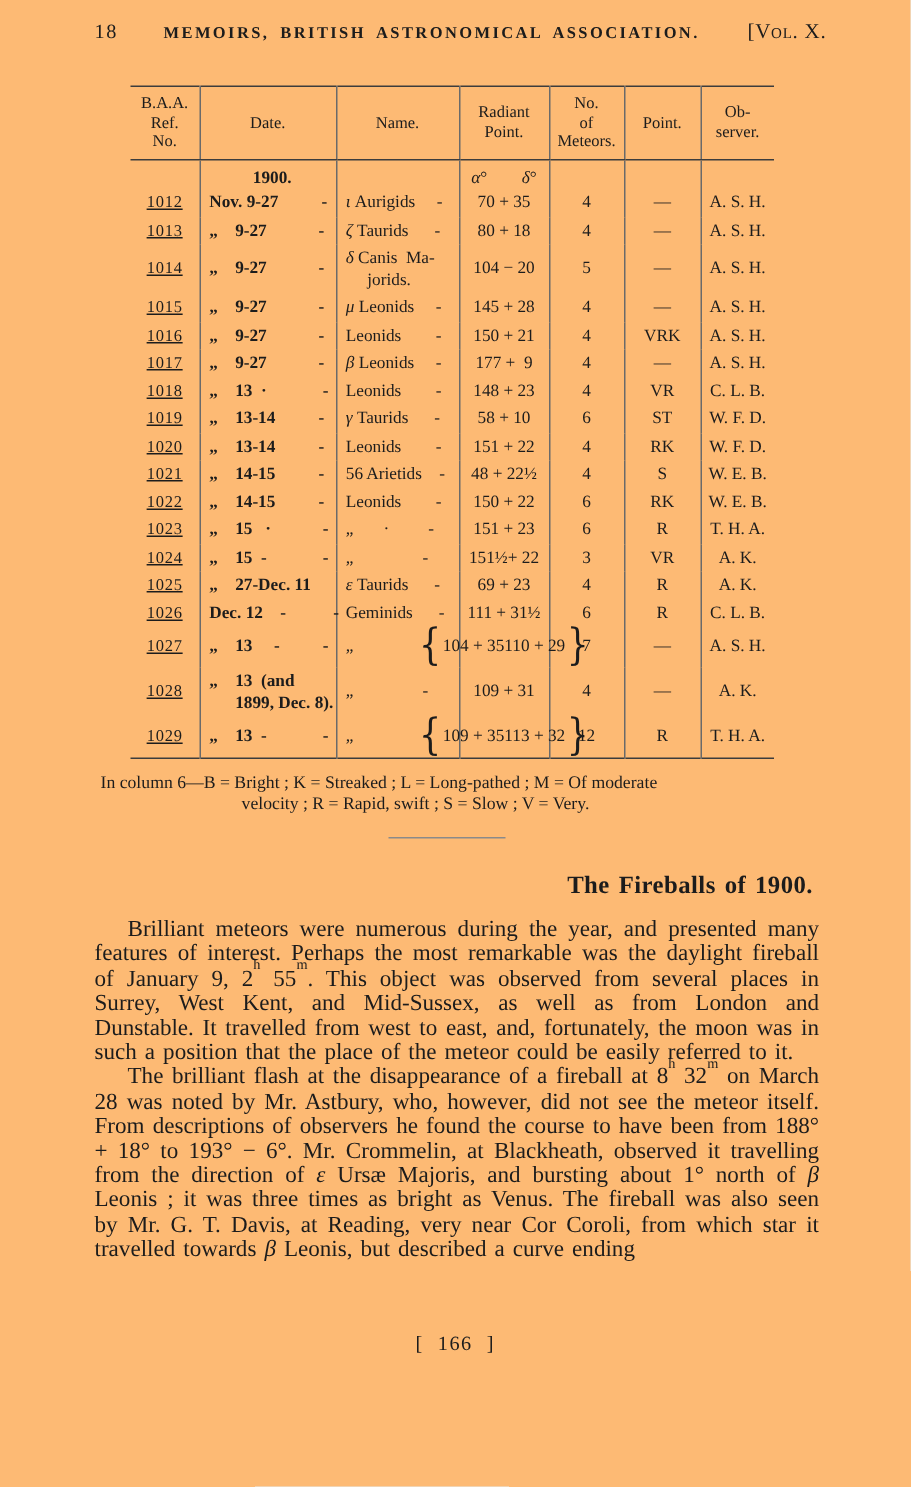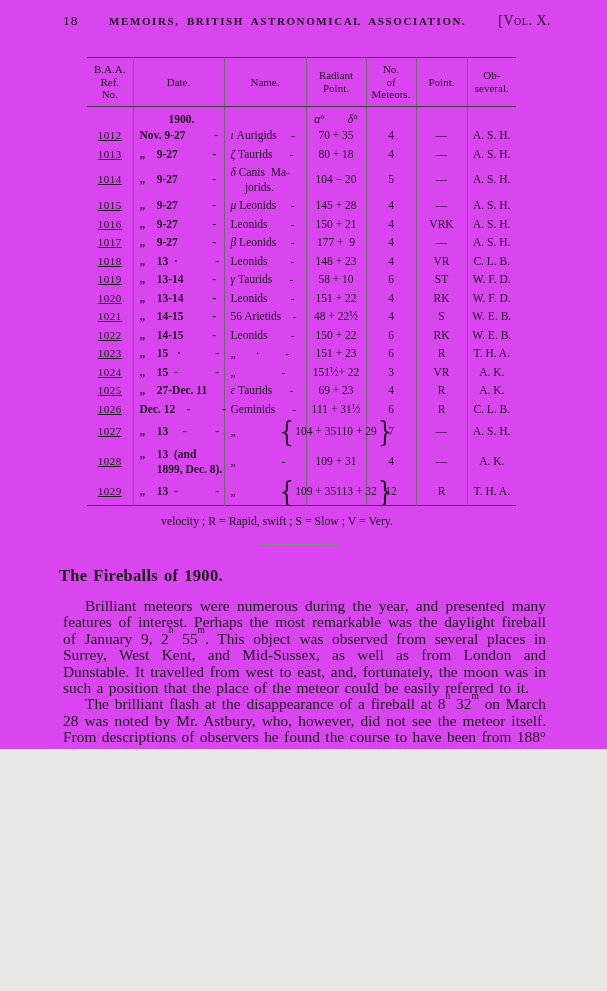--- a/index.html
+++ b/index.html
@@ -1,17 +1,17 @@
 <!DOCTYPE html>
 <html><head>
 <meta charset="utf-8">
 <style>
   html,body{margin:0;padding:0;background:#e8e8e6;}
   .page{
-    width:607px;height:749px;background:#d946ef;position:relative;
+    width:607px;height:991px;background:#fdba74;position:relative;
     color:#1c1c1c;font-family:"Liberation Serif","DejaVu Serif",serif;
     box-sizing:border-box;margin:0 auto;overflow:hidden;
   }
   
   .running-head{position:absolute;left:63px;right:56px;top:13px;display:flex;align-items:baseline;}
   .pagenum{font-size:13.5px;width:46px;letter-spacing:1px;}
   .rtitle{flex:1;text-align:left;font-size:11px;font-weight:bold;letter-spacing:1.6px;word-spacing:3px;}
   .vol{font-size:14px;font-variant:small-caps;letter-spacing:0.5px;}
 
   .content{position:absolute;left:63px;top:57px;width:483px;}
@@ -40,21 +40,21 @@
   .stack{display:flex;}
   .stack span{line-height:13.5px;}
   i{font-style:italic;}
 
   
   .footnote{margin-top:8px;margin-left:4px;width:420px;font-size:11.8px;line-height:14px;}
   .fn2{text-align:center;}
 
   .divider{width:78px;border-top:1px solid #8a8a8a;margin:16px auto 0 auto;position:relative;left:-7px;}
 
-  h2.heading{margin:21px 0 0 0;text-align:left;font-size:16.5px;font-weight:bold;
+  h2.heading{margin:21px 0 0 0;text-align:right;font-size:16.5px;font-weight:bold;
     letter-spacing:0.3px;word-spacing:1.5px;position:relative;left:-4px;}
 
   
   .body-text{margin-top:12px;font-size:15.4px;line-height:16.4px;text-align:justify;word-spacing:1.5px;}
   .body-text p{margin:0;text-indent:22px;}
   sup{font-size:62%;line-height:0;position:relative;top:-0.45em;}
 
   .page-footer{position:absolute;top:888px;left:0;width:100%;text-align:center;
     font-size:13.5px;word-spacing:5px;letter-spacing:1px;}
 </style>
@@ -88,21 +88,21 @@
 No.</th>
             <th>Date.</th>
             <th>Name.</th>
             <th>Radiant
 Point.</th>
             <th>No.
 of
 Meteors.</th>
             <th>Point.</th>
             <th>Ob-
-several.</th>
+server.</th>
           </tr>
       </thead>
       <tbody id="body-rows">
           <tr class="year-row">
             <td class="c-ref"></td>
             <td class="c-date">1900.</td>
             <td class="c-name"></td>
             <td class="c-rad"><i>α</i>°        <i>δ</i>°</td>
             <td class="c-num"></td>
             <td class="c-cls"></td>
@@ -269,20 +269,21 @@
             <td class="c-name">„                -</td>
             <td class="c-rad"><span class="rad-brace"><span class="brace">{</span><span class="stack"><span>109 + 35</span><span>113 + 32</span></span><span class="brace">}</span></span></td>
             <td class="c-num">12</td>
             <td class="c-cls">R</td>
             <td class="c-obs">T. H. A.</td>
           </tr>
         </tbody>
     </table>
 
     <div class="footnote">
+      <div>In column 6—B = Bright ;  K = Streaked ;  L = Long-pathed ;  M = Of moderate</div>
       <div class="fn2">velocity ;  R = Rapid, swift ;  S = Slow ;  V = Very.</div>
     </div>
 
     <div class="divider"></div>
 
     <h2 class="heading">The Fireballs of 1900.</h2>
 
     <div class="body-text" id="paragraphs">
         <p>Brilliant meteors were numerous during the year, and presented many features of interest.  Perhaps the most remarkable was the daylight fireball of January 9, 2<sup>h</sup> 55<sup>m</sup>.  This object was observed from several places in Surrey, West Kent, and Mid-Sussex, as well as from London and Dunstable.  It travelled from west to east, and, fortunately, the moon was in such a position that the place of the meteor could be easily referred to it.</p>
         <p>The brilliant flash at the disappearance of a fireball at 8<sup>h</sup> 32<sup>m</sup> on March 28 was noted by Mr. Astbury, who, however, did not see the meteor itself.  From descriptions of observers he found the course to have been from 188° + 18° to 193° − 6°.  Mr. Crommelin, at Blackheath, observed it travelling from the direction of <i>ε</i> Ursæ Majoris, and bursting about 1° north of <i>β</i> Leonis ; it was three times as bright as Venus.  The fireball was also seen by Mr. G. T. Davis, at Reading, very near Cor Coroli, from which star it travelled towards <i>β</i> Leonis, but described a curve ending</p>

